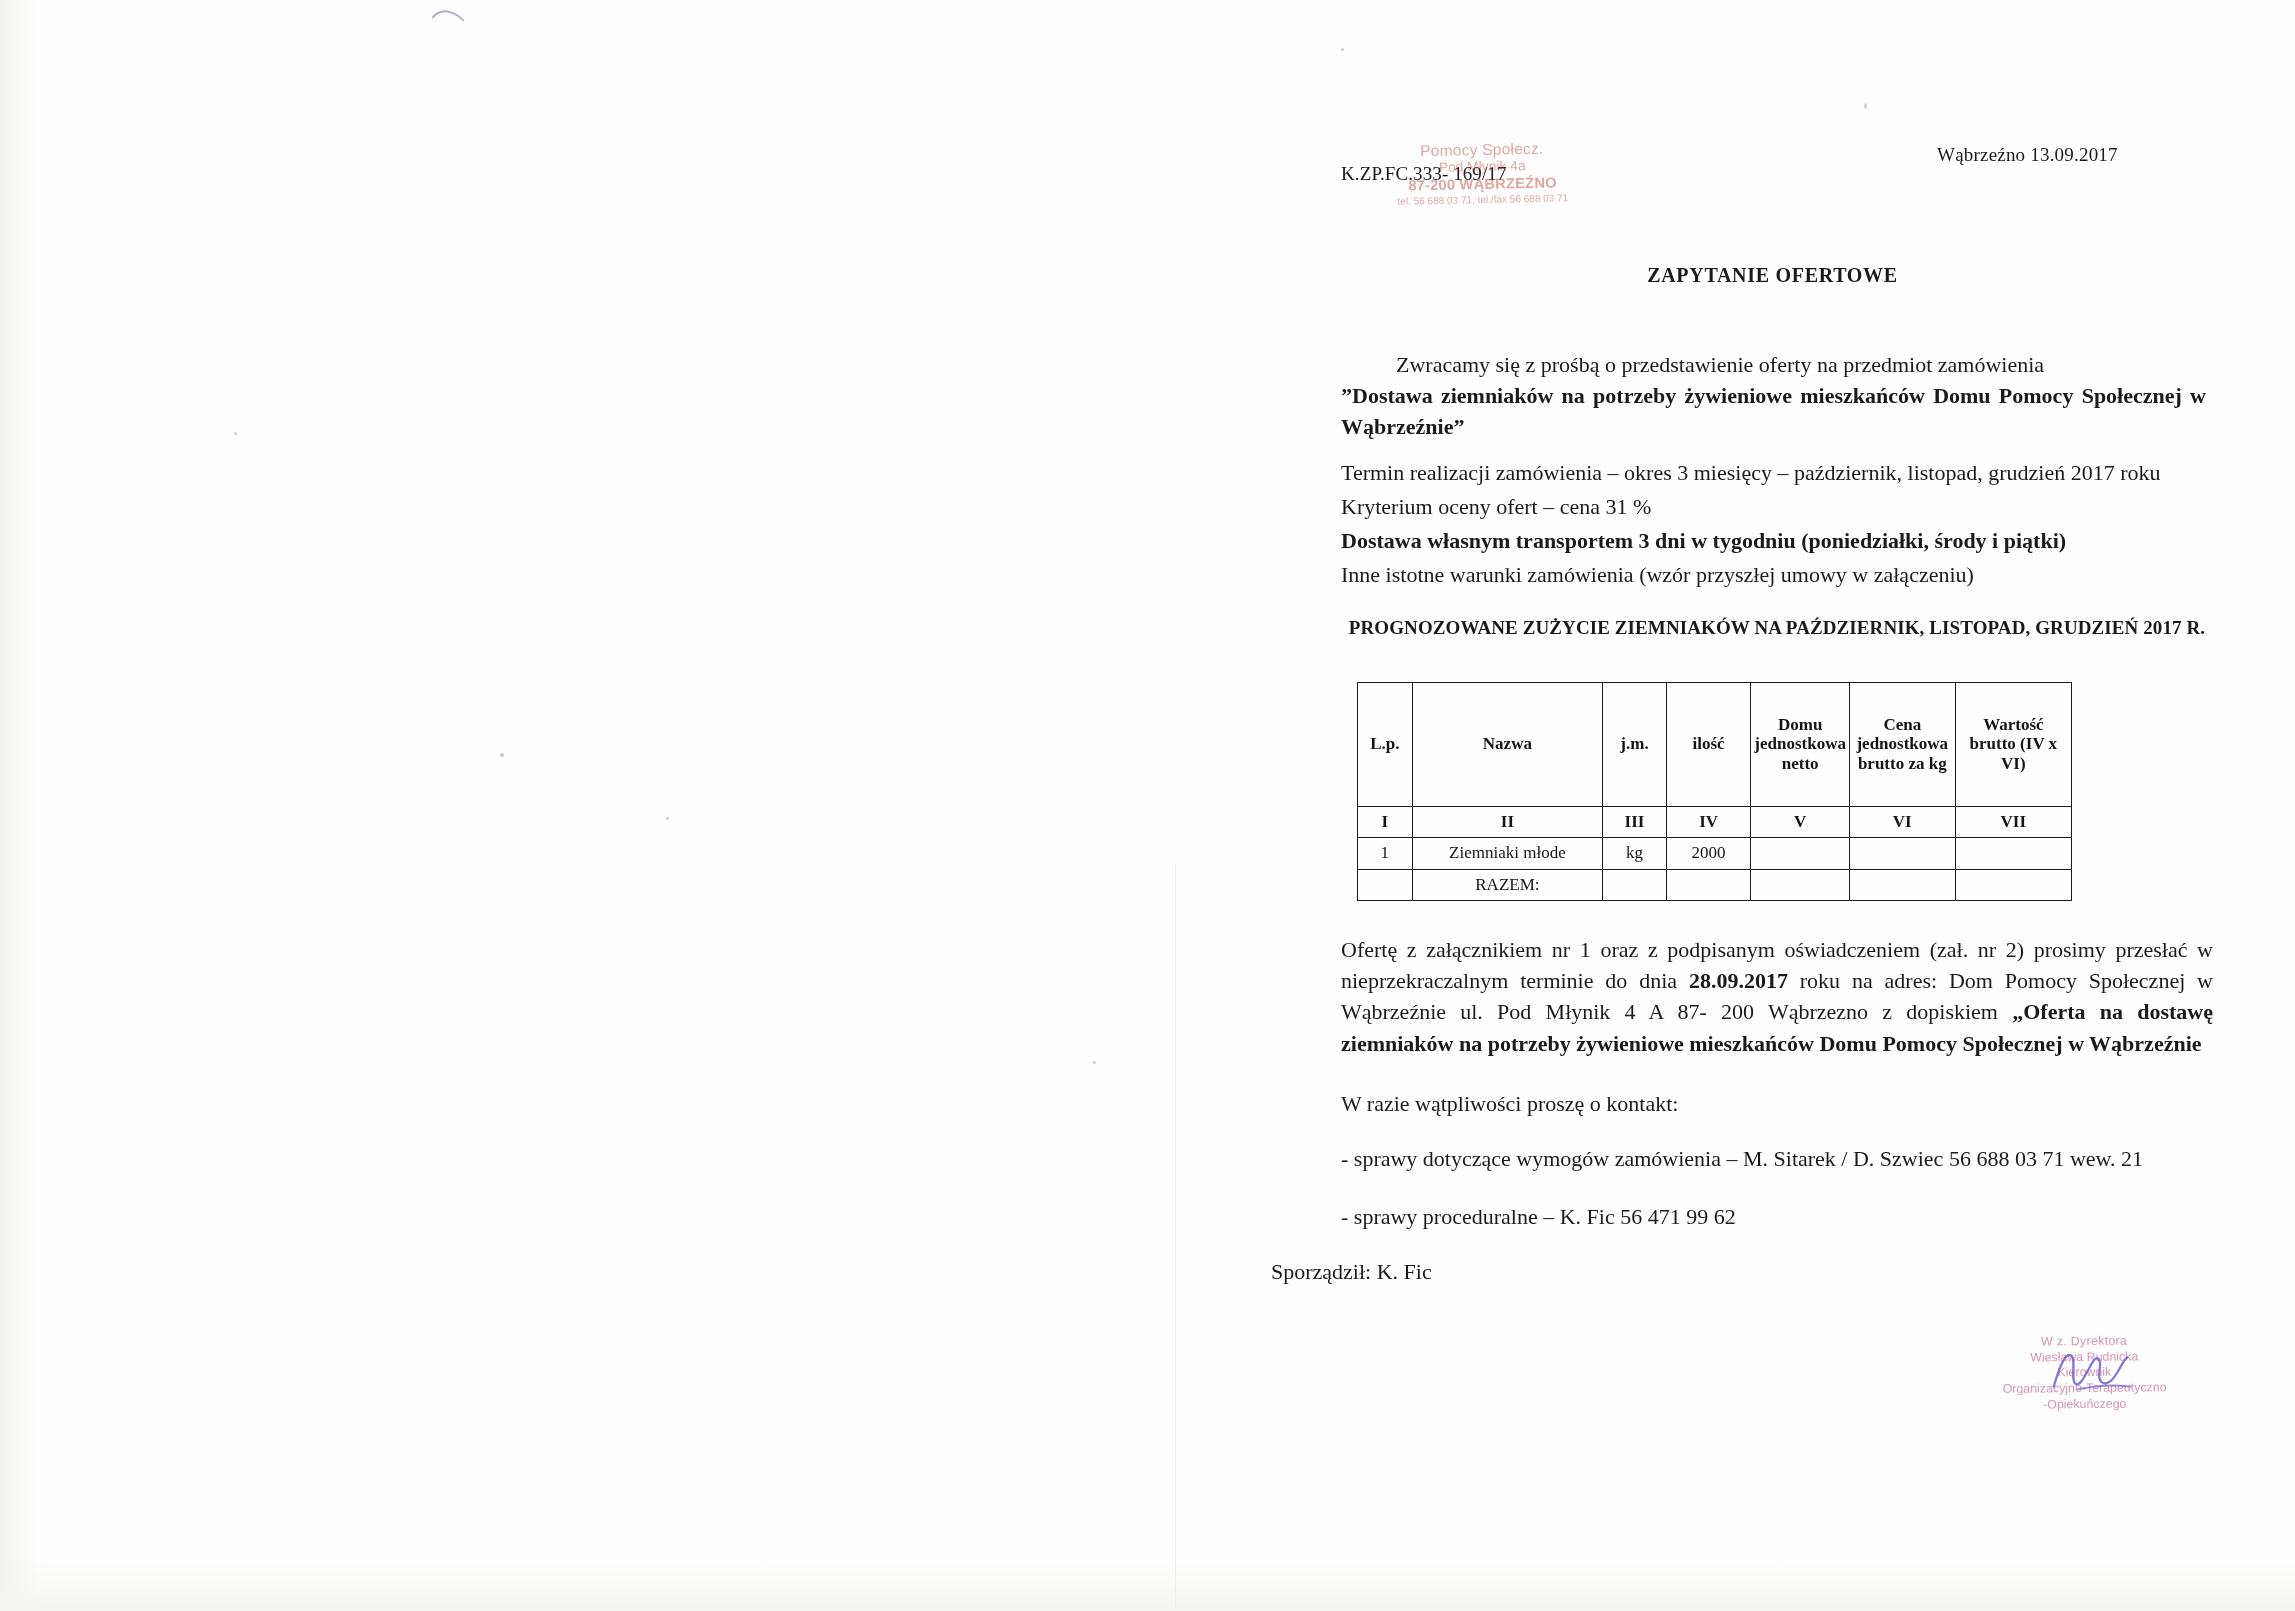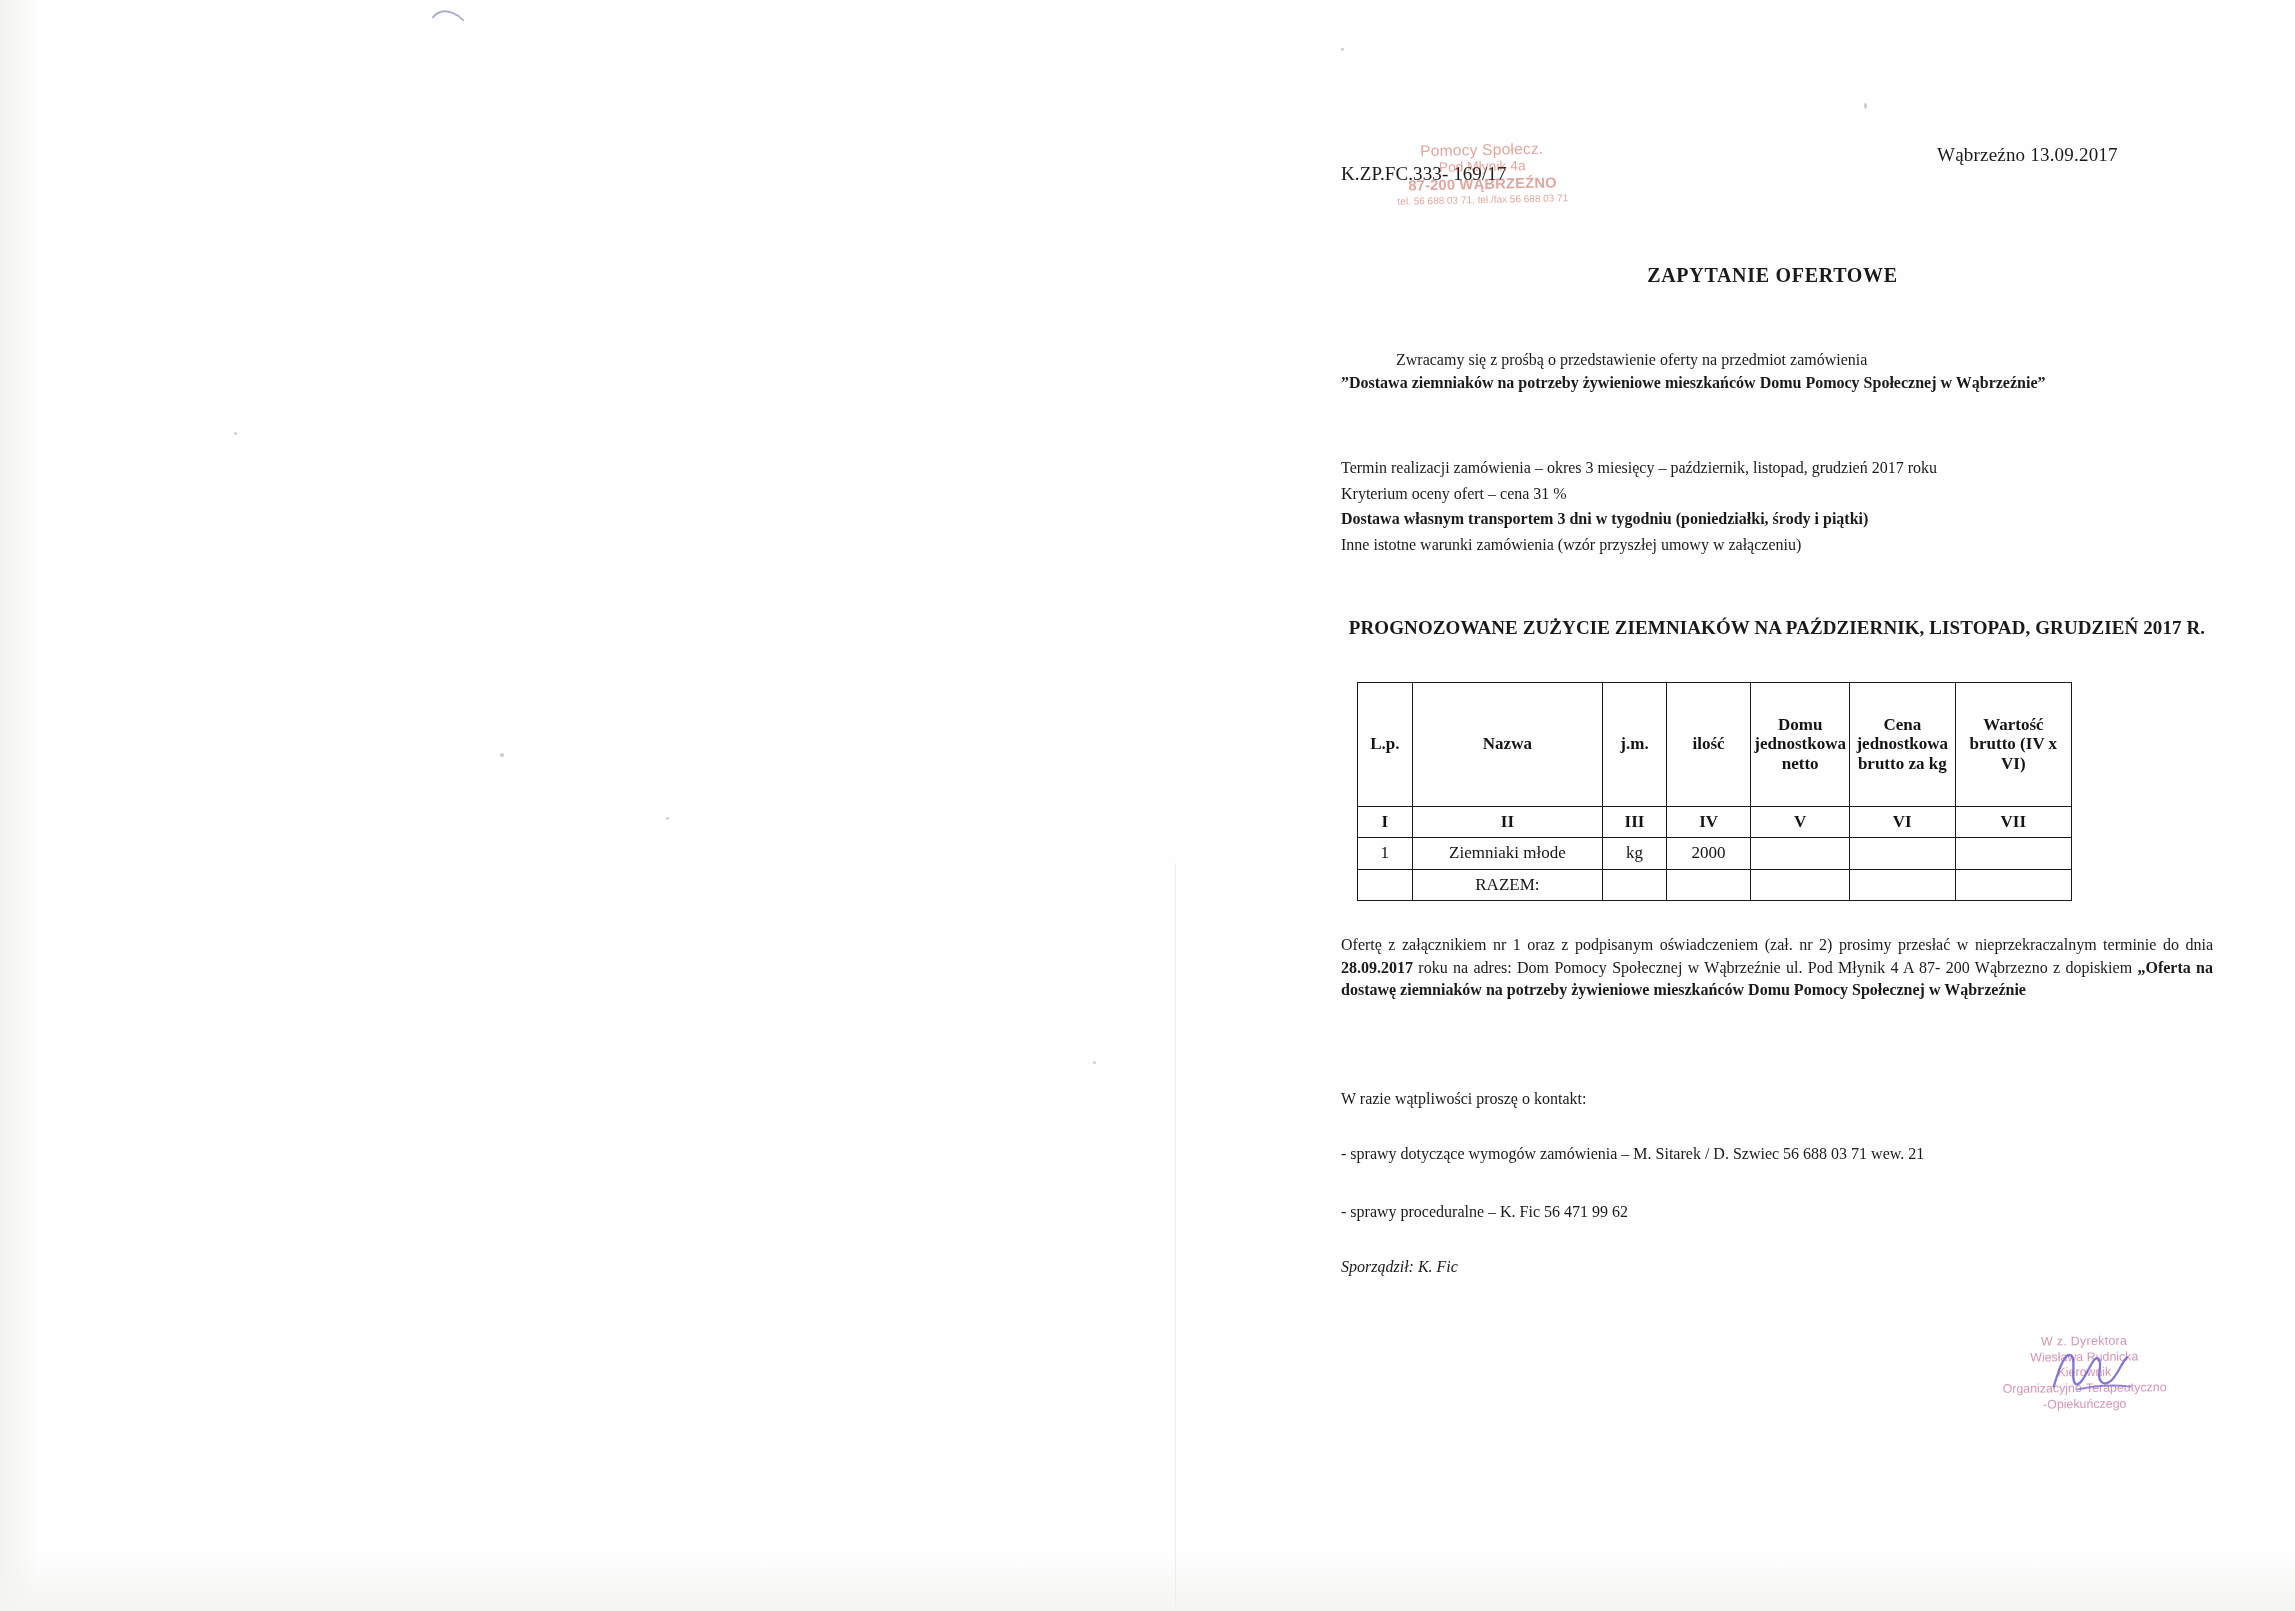--- a/index.html
+++ b/index.html
@@ -97,21 +97,21 @@
     top: 264px;
     width: 863px;
     text-align: center;
     font-size: 20px;
     font-weight: bold;
     letter-spacing: 0.7px;
   }
 
   .para {
     position: absolute;
-    font-size: 16px;
+    font-size: 22px;
     line-height: 1.42;
     text-align: justify;
   }
 
   .p-intro {
     left: 1341px;
     top: 349px;
     width: 865px;
     text-indent: 55px;
     text-align: justify;
@@ -192,21 +192,21 @@
   }
   .p-send .b { font-weight: bold; }
 
   .p-contact {
     left: 1341px;
     top: 1088px;
     width: 872px;
   }
   .p-c1 { left: 1341px; top: 1143px; width: 872px; }
   .p-c2 { left: 1341px; top: 1201px; width: 872px; }
-  .p-c3 { left: 1341px; top: 1256px; width: 872px; font-style: italic; }
+  .p-c3 { left: 1271px; top: 1256px; width: 872px; }
 
   
   .sig-block {
     position: absolute;
     left: 1979px;
     top: 1334px;
     width: 211px;
     height: 92px;
     color: #c96b97;
     opacity: .72;

